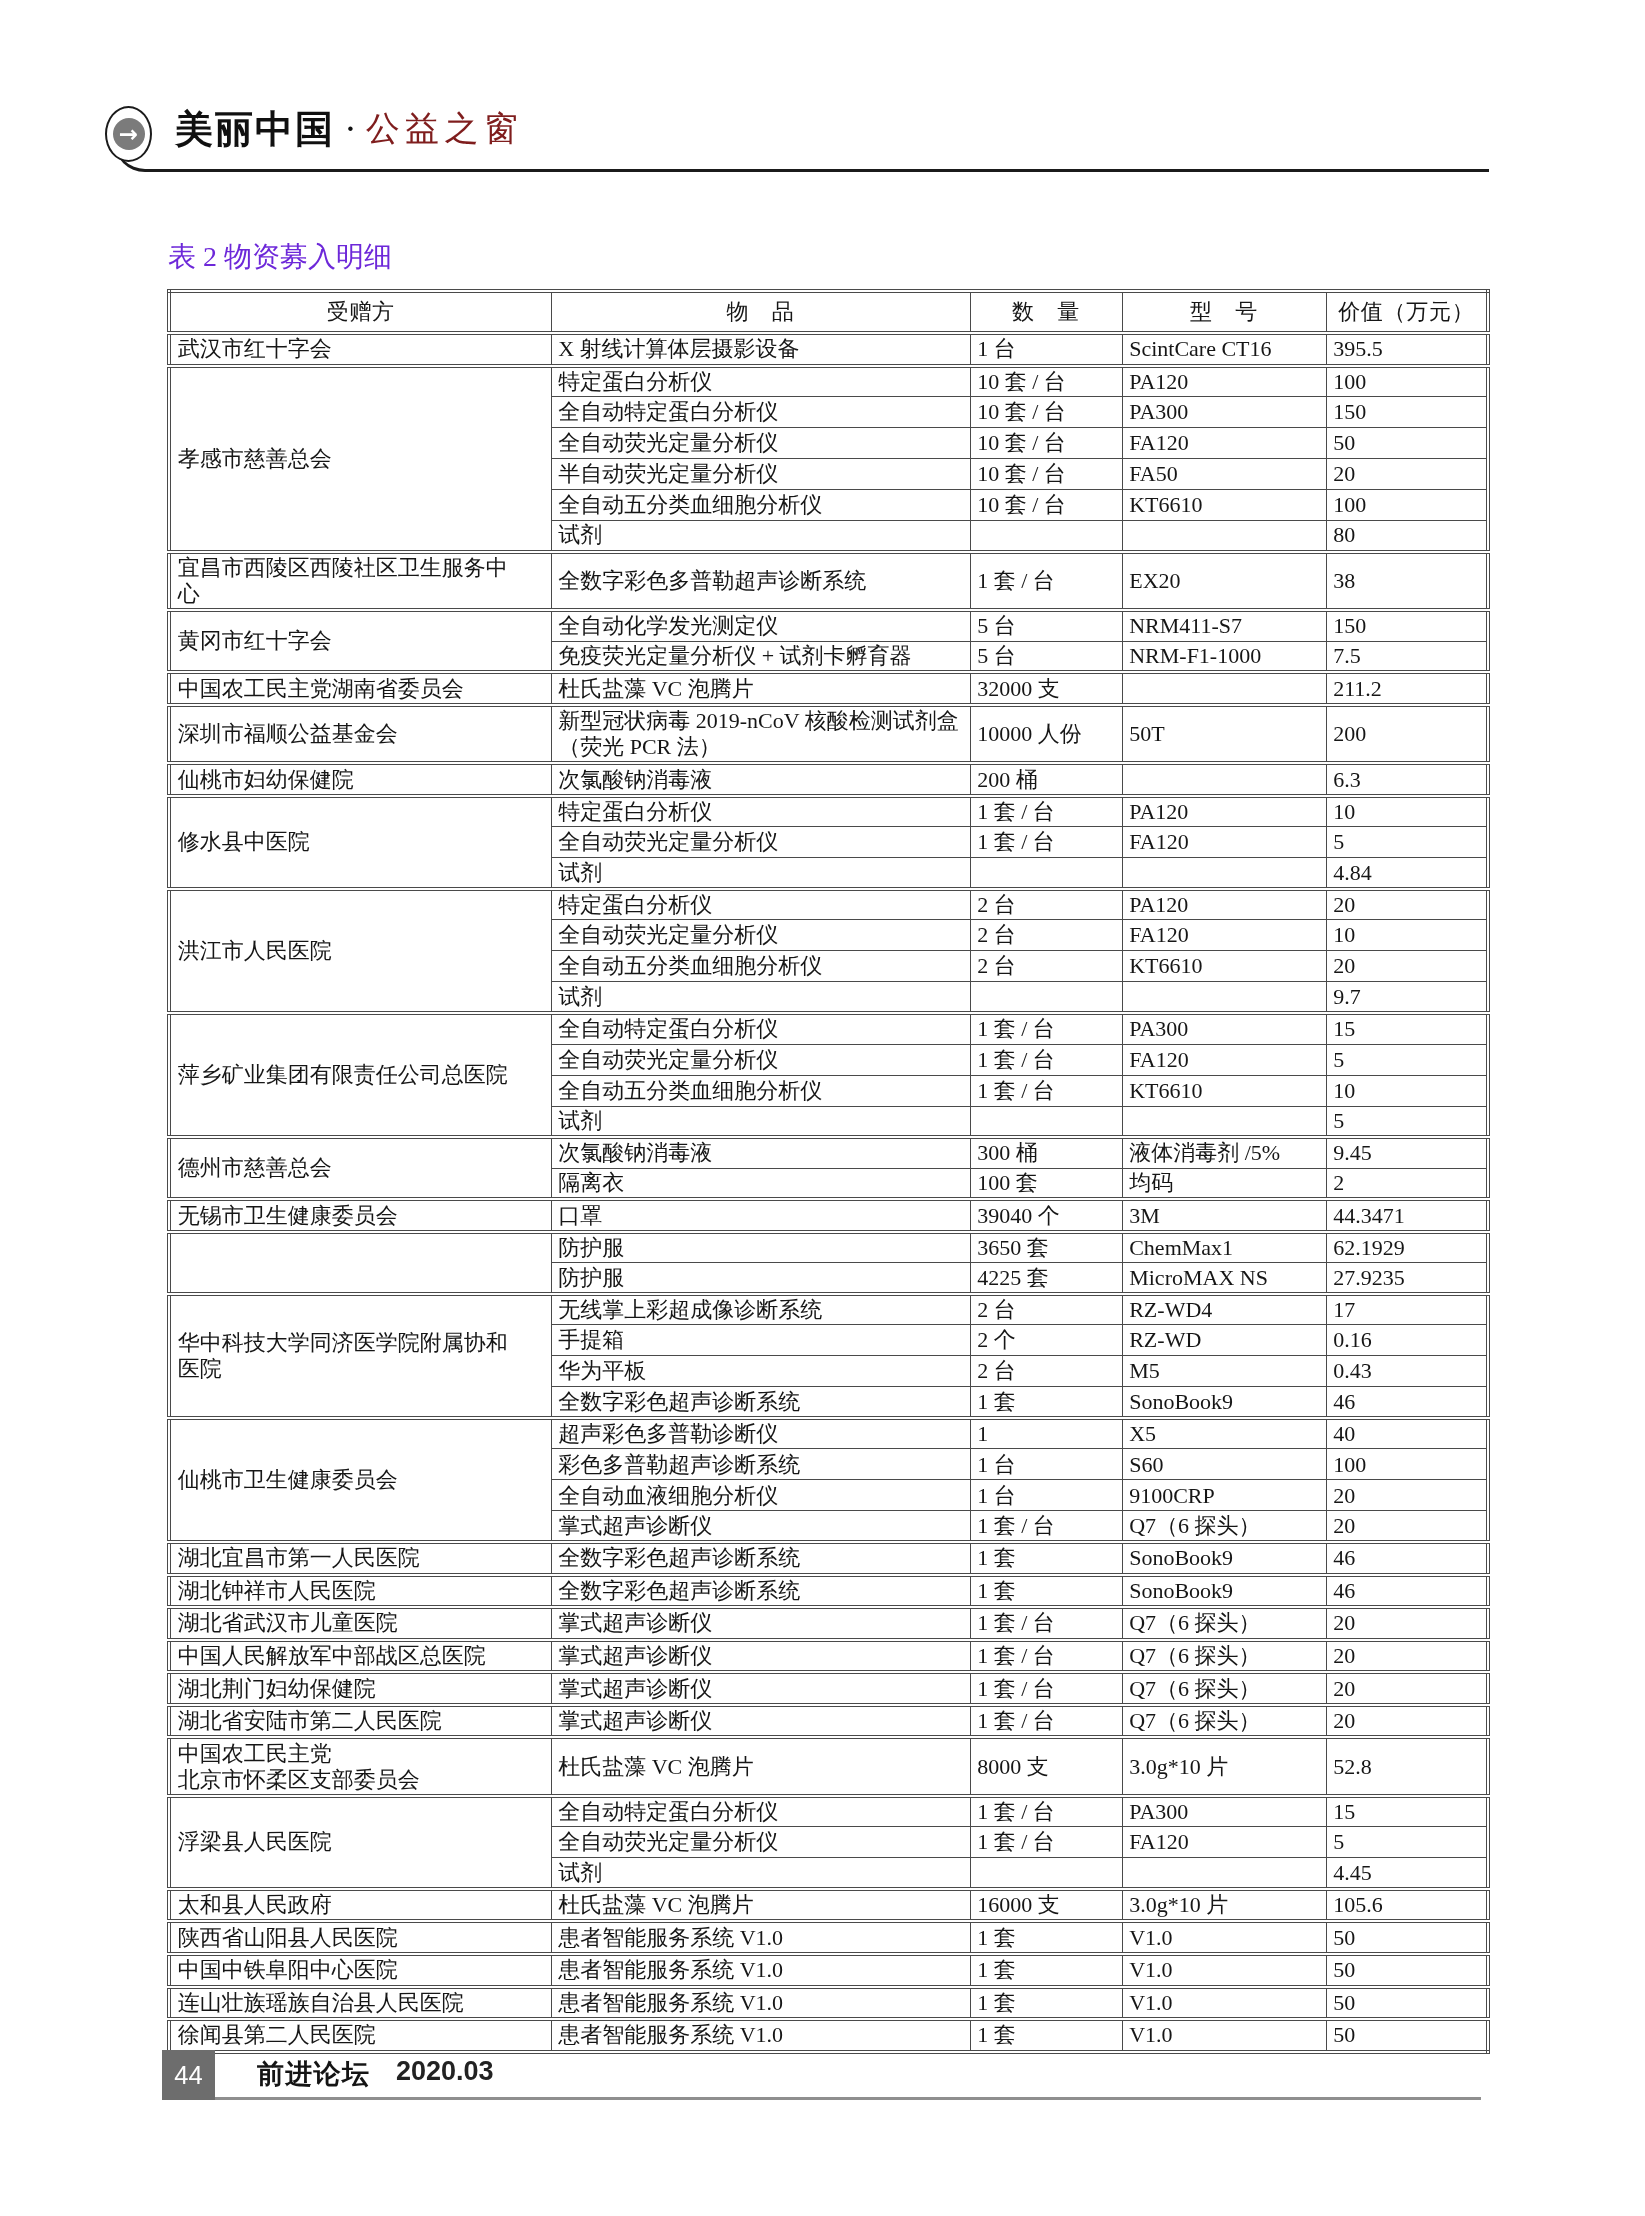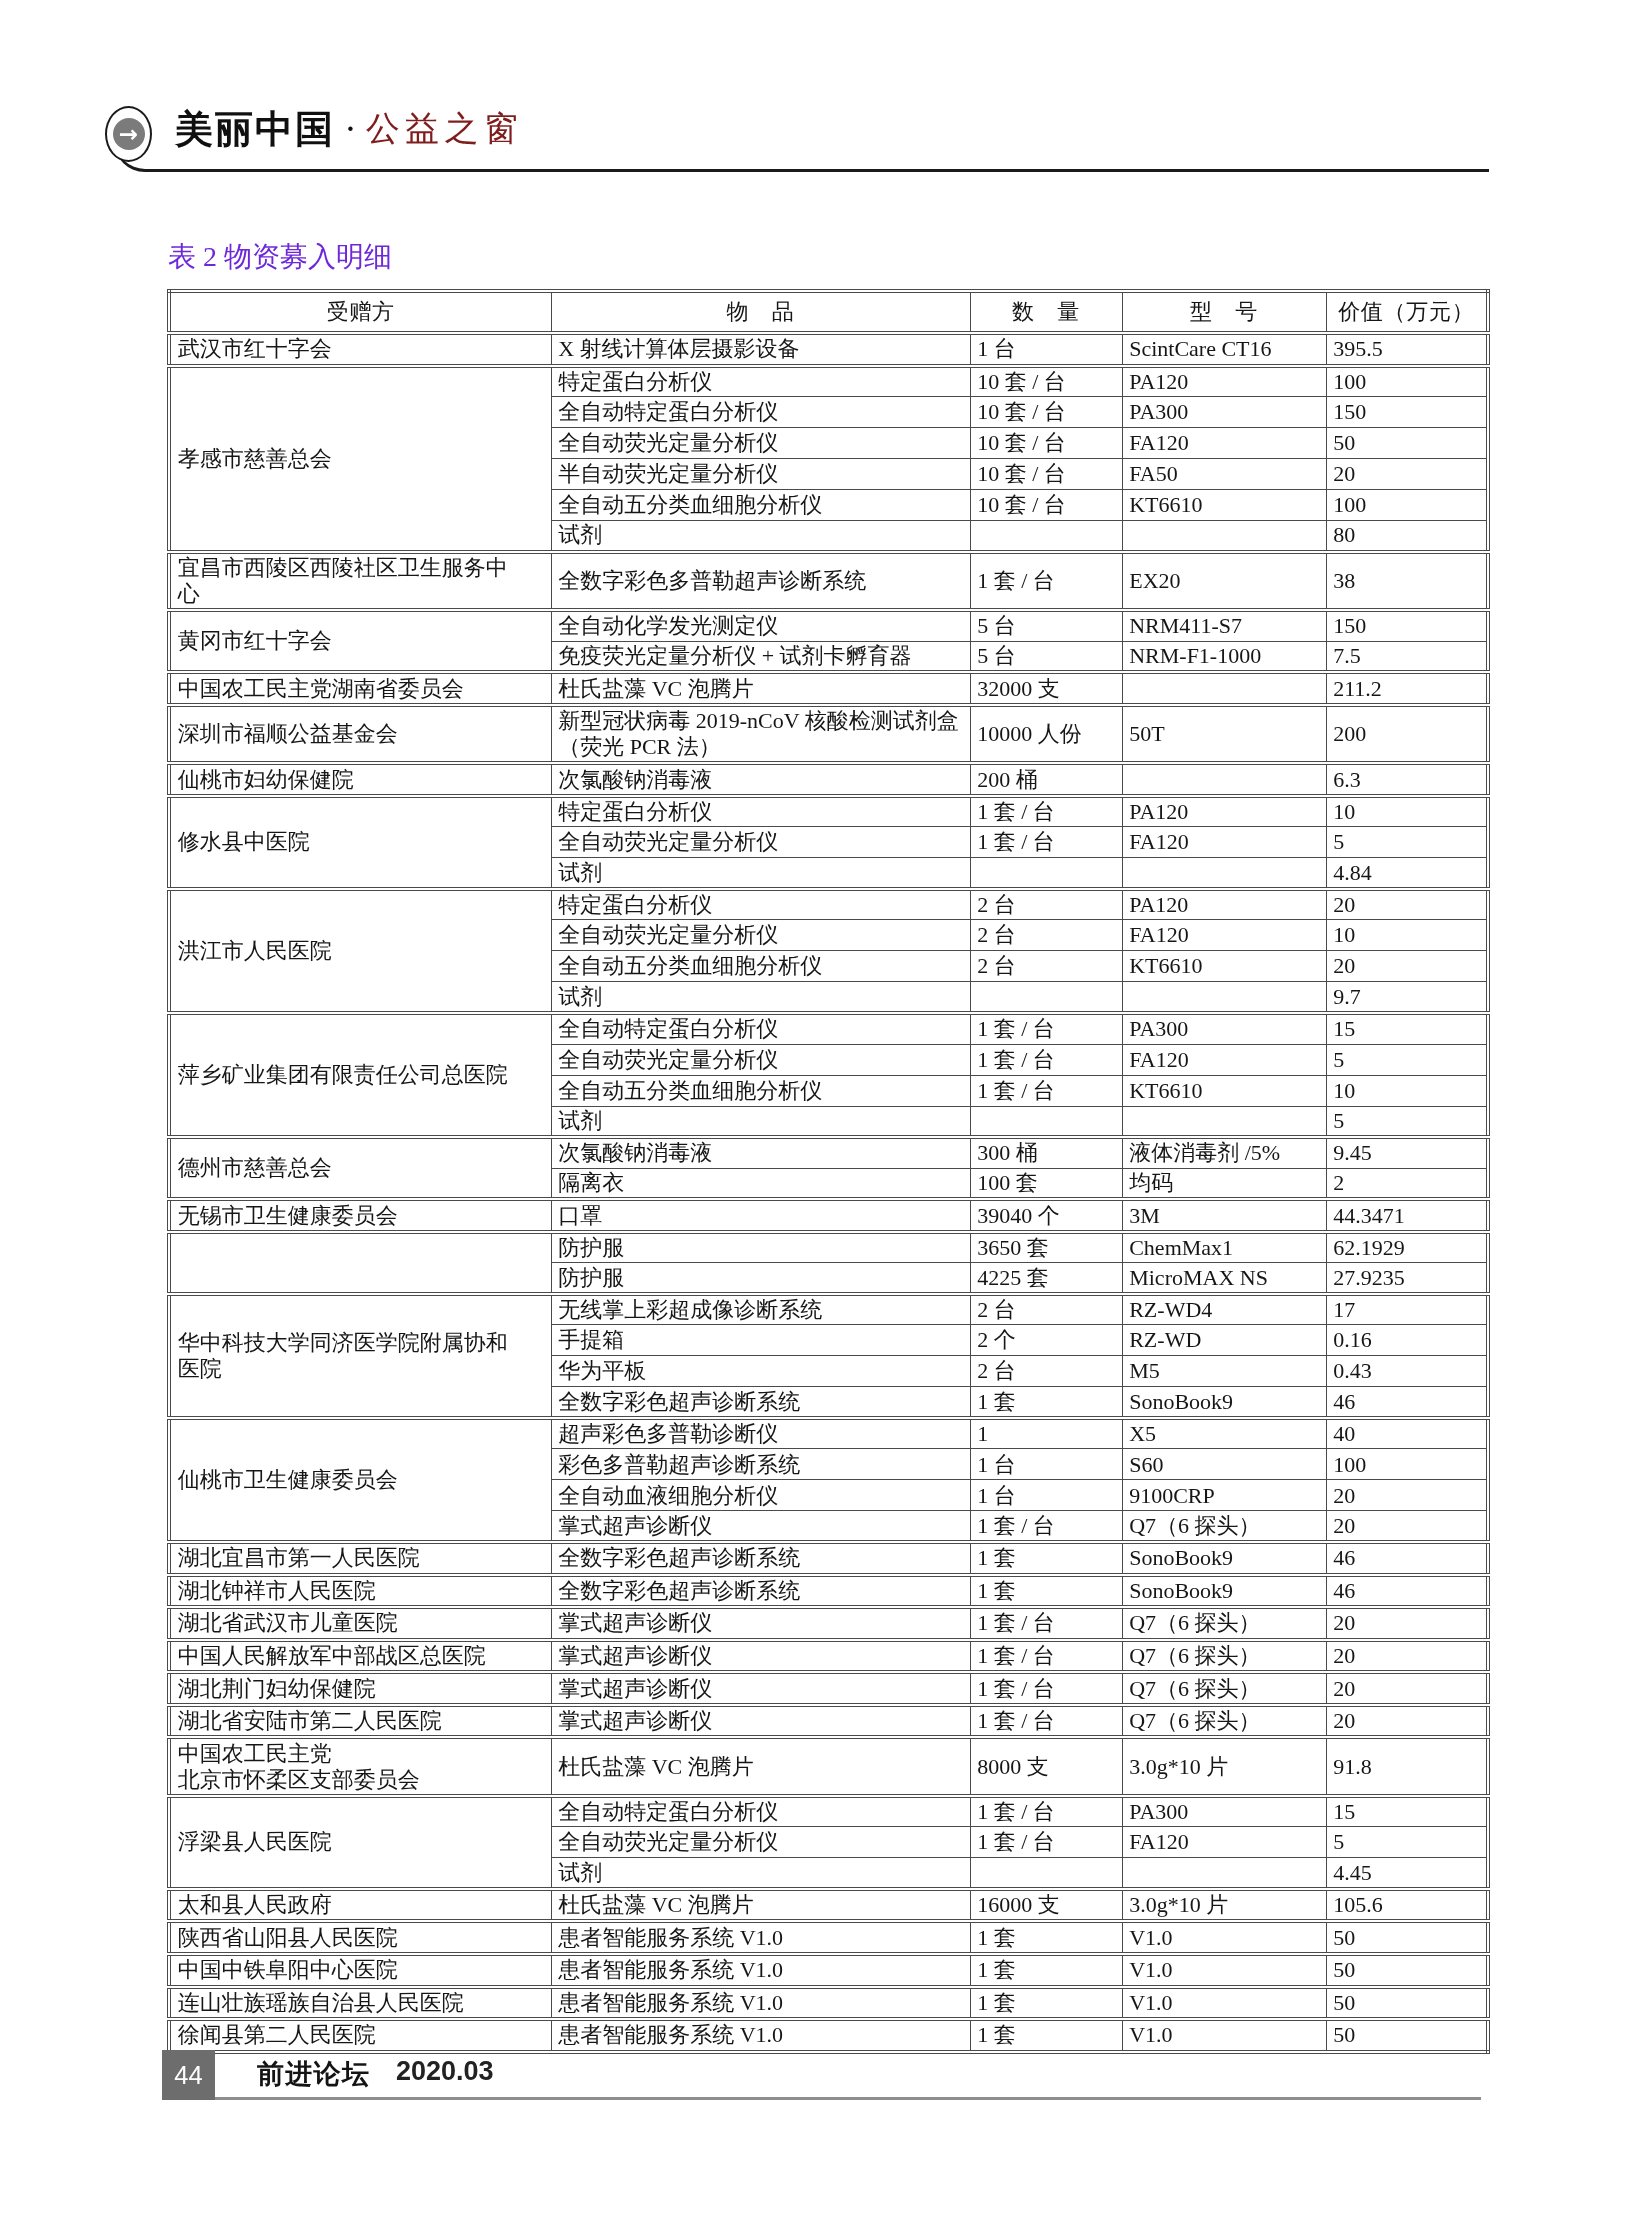--- a/index.html
+++ b/index.html
@@ -390,21 +390,21 @@
           <td>1 套 / 台</td>
           <td>Q7（6 探头）</td>
           <td>20</td>
         </tr>
         <tr class="group-first">
           <td class="col-recipient" rowspan="1">中国农工民主党
 北京市怀柔区支部委员会</td>
           <td>杜氏盐藻 VC 泡腾片</td>
           <td>8000 支</td>
           <td>3.0g*10 片</td>
-          <td>91.8</td>
+          <td>52.8</td>
         </tr>
         <tr class="group-first">
           <td class="col-recipient" rowspan="3">浮梁县人民医院</td>
           <td>全自动特定蛋白分析仪</td>
           <td>1 套 / 台</td>
           <td>PA300</td>
           <td>15</td>
         </tr>
         <tr>
           <td>全自动荧光定量分析仪</td>

